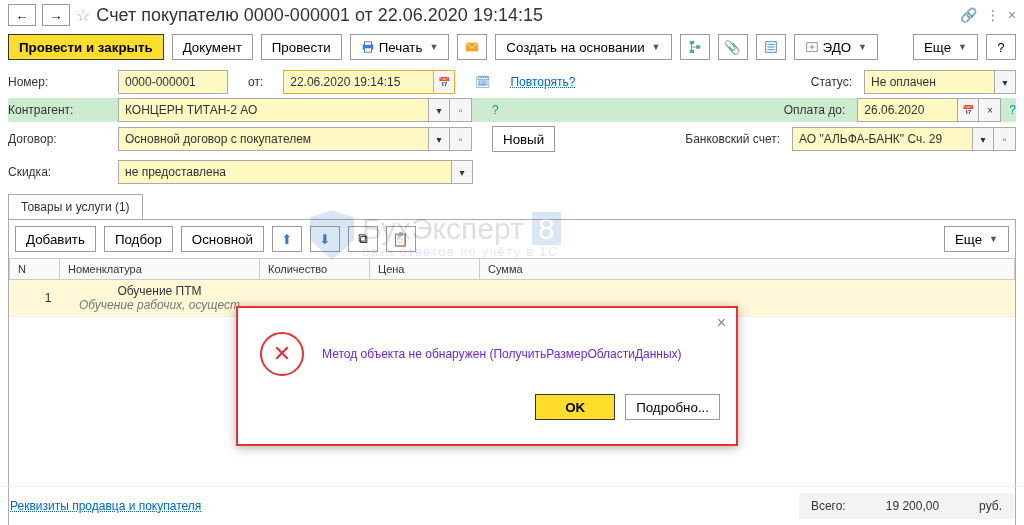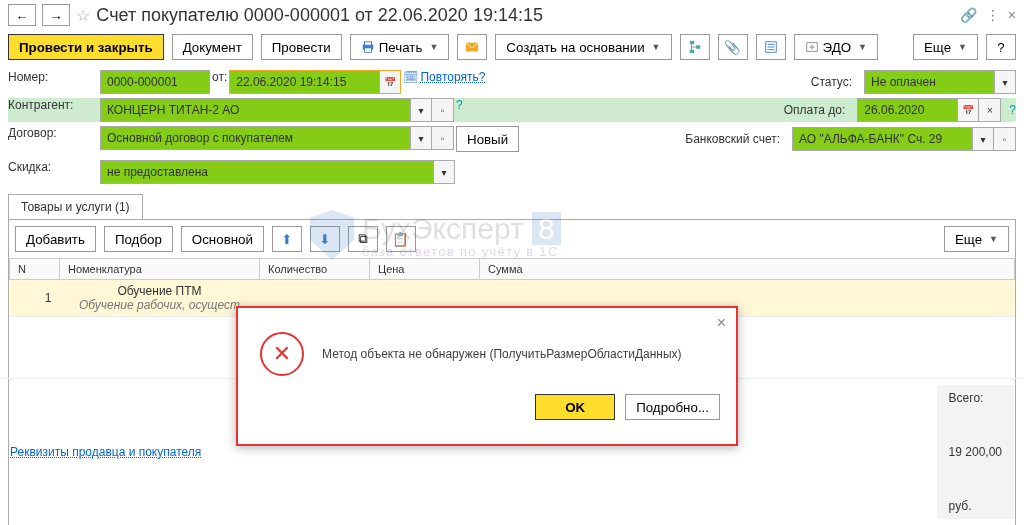--- a/index.html
+++ b/index.html
@@ -10,23 +10,23 @@
   .title-text { font-size: 18px; color: #333; flex: 0 0 auto; }
   .titlebar-right { margin-left: auto; display: flex; gap: 8px; align-items: center; color: #888; }
   .titlebar-right span { cursor: pointer; font-size: 14px; }
   .toolbar { display: flex; align-items: center; padding: 4px 8px; gap: 8px; }
   .btn { border: 1px solid #999; background: #fff; padding: 4px 10px; height: 26px; display: inline-flex; align-items: center; gap: 4px; cursor: pointer; white-space: nowrap; }
   .btn-yellow { background: #ffdd2d; border-color: #333; font-weight: bold; }
   .btn-icon { width: 30px; justify-content: center; padding: 4px; }
   .btn .chev { font-size: 9px; color: #555; margin-left: 3px; }
   .toolbar-spacer { flex: 1; }
   .form-area { padding: 2px 8px; }
-  .form-row { display: flex; gap: 2px; padding: 4px 0; }
+  .form-row { display: flex; align-items: center; gap: 20px; padding: 4px 0; }
   .lbl { width: 90px; }
-  .input { border: 1px solid #aaa; height: 24px; padding: 0 6px; background: #84cc16; display: inline-flex; align-items: center; }
+  .input { border: 1px solid #aaa; height: 24px; padding: 0 6px; background: #fef9c3; display: inline-flex; align-items: center; }
   .input-group { display: inline-flex; }
   .input-group .input { border-right: none; }
   .input-group .ibtn { border: 1px solid #aaa; width: 22px; height: 24px; display: inline-flex; align-items: center; justify-content: center; background: #f5f5f5; cursor: pointer; font-size: 10px; }
   .input-group .ibtn + .ibtn { border-left: none; }
   .hl-orange .input, .hl-orange .ibtn { border-color: #f5a623; }
   .link { color: #0066cc; text-decoration: underline dotted; cursor: pointer; }
   .help { color: #09a; cursor: pointer; }
   .row-green { background: #cdeccf; border-radius: 2px; padding: 0 0; }
   .col-right { margin-left: auto; display: flex; align-items: center; gap: 8px; }
   .col-right .lbl { width: auto; margin-right: 4px; }
@@ -37,30 +37,30 @@
   .tab-toolbar { display: flex; gap: 8px; padding: 6px; align-items: center; }
   .table { width: 100%; border-collapse: collapse; }
   .table th { text-align: left; font-weight: normal; border: 1px solid #ccc; padding: 4px 8px; background: #fafafa; font-size: 11px; }
   .table td { border-bottom: 1px solid #eee; padding: 4px 8px; background: #fff7d6; text-align: center; }
   .table td.num { text-align: right; width: 50px; }
   .table .sub { font-style: italic; color: #777; }
   .watermark { position: absolute; top: 210px; left: 310px; opacity: 0.18; pointer-events: none; display: flex; align-items: center; gap: 8px; }
   .watermark .shield { width: 44px; height: 50px; background: #3a7cc7; clip-path: polygon(50% 0, 100% 15%, 100% 60%, 50% 100%, 0 60%, 0 15%); }
   .watermark .wm-text { font-size: 30px; color: #555; }
   .watermark .wm-text .box { background: #3a7cc7; color: #fff; padding: 0 6px; }
-  .watermark .wm-sub { font-size: 13px; color: #4c1d95; display: block; margin-top: -2px; letter-spacing: 1.3px; }
+  .watermark .wm-sub { font-size: 13px; color: #8b5cf6; display: block; margin-top: -2px; letter-spacing: 1.3px; }
   .dialog { position: absolute; top: 306px; left: 236px; width: 502px; height: 140px; background: #fff; border: 2px solid #e63232; box-shadow: 0 2px 10px rgba(0,0,0,0.3); z-index: 10; }
   .dialog-close { position: absolute; top: 6px; right: 10px; font-size: 16px; color: #888; cursor: pointer; }
   .dialog-body { display: flex; align-items: center; gap: 18px; padding: 24px 22px 10px 22px; }
   .dialog-icon { width: 44px; height: 44px; border: 2px solid #e63232; border-radius: 50%; display: flex; align-items: center; justify-content: center; color: #e63232; font-size: 22px; }
-  .dialog-msg { font-size: 12px; color: #404040; }
+  .dialog-msg { font-size: 12px; color: #6d28d9; }
   .dialog-buttons { display: flex; justify-content: flex-end; gap: 10px; padding: 8px 16px 12px; }
   .dialog-buttons .btn { min-width: 80px; justify-content: center; }
   .footer { position: absolute; bottom: 0; left: 0; right: 0; display: flex; align-items: center; padding: 6px 10px; border-top: 1px solid #eee; }
-  .footer .total-box { margin-left: auto; background: #f3f3f3; padding: 6px 12px; display: flex; gap: 40px; flex-direction: column; }
+  .footer .total-box { margin-left: auto; background: #f3f3f3; padding: 6px 12px; display: flex; gap: 40px; }
   svg.icon { width: 14px; height: 14px; }
 </style>
 </head>
 <body>
 
 <div class="titlebar">
   <button class="nav-btn">←</button>
   <button class="nav-btn">→</button>
   <span class="star">☆</span>
   <span class="title-text">Счет покупателю 0000-000001 от 22.06.2020 19:14:15</span>

